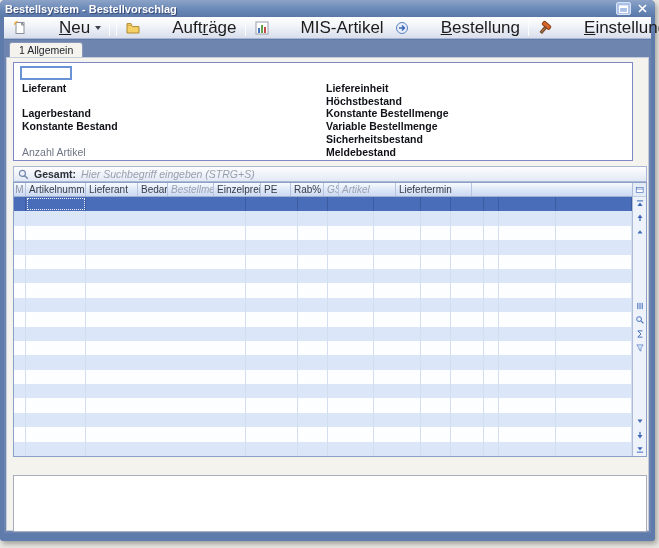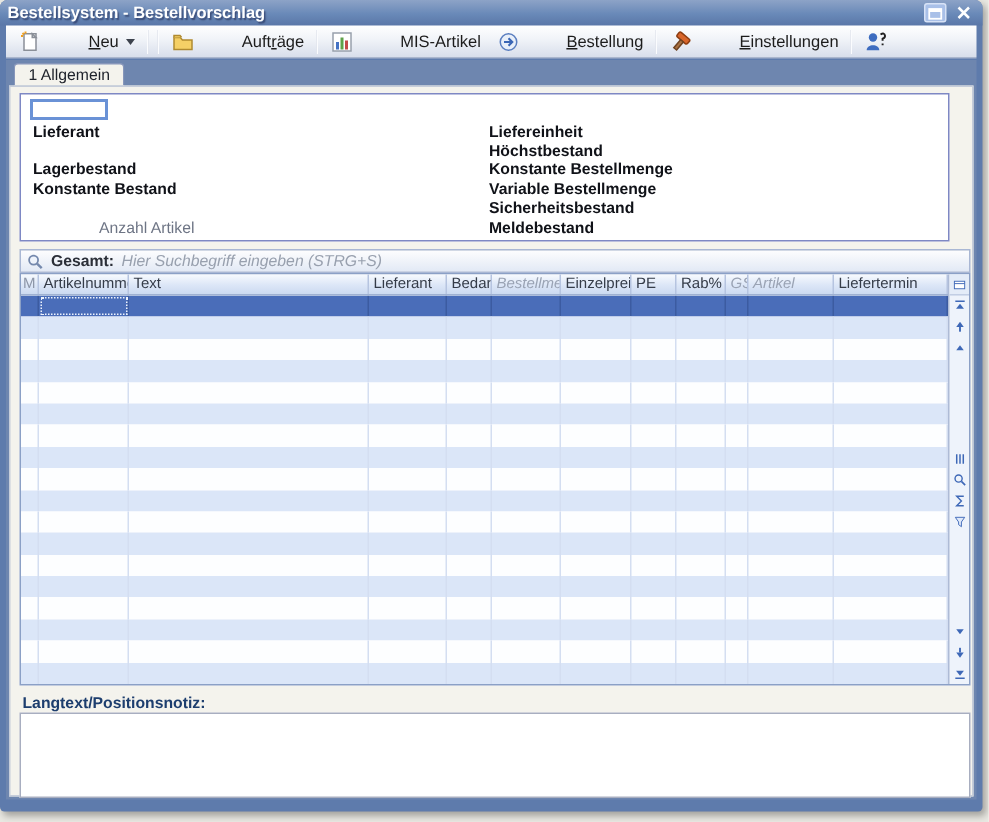--- a/index.html
+++ b/index.html
@@ -18,21 +18,21 @@
   .title-buttons { margin-left:auto; display:flex; align-items:center; gap:4px; }
   .tbtn { width:15px; height:13px; display:flex; align-items:center; justify-content:center; cursor:pointer; }
   .restore-btn { background:#a9c0e8; border:1px solid #d7e2f6; border-radius:2px; }
 
   
   .toolbar { position:absolute; left:4px; right:4px; top:17px; height:22px;
     background:linear-gradient(180deg,#ffffff,#f0f3f8 45%,#d8deeb);
     border-bottom:1px solid #aab6cd; display:flex; align-items:center; padding:0 3px; }
   .tb-btn { display:flex; align-items:center; gap:3px; padding:1px 4px; height:19px;
     border:1px solid transparent; border-radius:2px; cursor:pointer; white-space:nowrap; }
-  .tb-label { font-size:11px; color:#1c1c1c;padding-left:28px; }
+  .tb-label { font-size:17px; color:#1c1c1c;padding-left:28px; }
   .tb-label u { text-decoration:underline; }
   .caret { width:0; height:0; border-left:3px solid transparent; border-right:3px solid transparent;
     border-top:4px solid #3c424d; margin-left:2px; }
   .tb-sep { width:1px; height:16px; background:#aeb8cc; border-right:1px solid #fbfcfe; margin:0 3px; }
   .tb-icon { width:16px; height:16px; flex:none; }
 
   
   .client { position:absolute; left:4px; right:4px; top:40px; bottom:8px; background:#6e86af; }
   .tab { position:absolute; left:5px; top:2px; height:15px; padding:1px 9px 0 9px;
     background:#f4f3ed; border:1px solid #8796ba; border-bottom:none; border-radius:3px 3px 0 0;
@@ -40,21 +40,21 @@
   .tab-page { position:absolute; left:2px; right:2px; top:17px; bottom:2px;
     background:#f4f3ed; border:1px solid #c6cdda; }
 
   
   .form-box { position:absolute; left:6px; top:4px; width:620px; height:99px;
     background:#fff; border:1px solid #7e88c4; }
   .supplier-input { position:absolute; left:6px; top:3px; width:52px; height:14px;
     border:2px solid #6a92d6; background:#fff; font-size:10px; padding:0 2px;
     font-family:"Liberation Sans",sans-serif; }
   .f-label { position:absolute; font-size:10.5px; font-weight:bold; color:#101218; white-space:nowrap; }
-  .f-label.muted { font-weight:normal; color:#6e7585;margin-left:44px; }
+  .f-label.muted { font-weight:normal; color:#6e7585; }
 
   
   .search-bar { position:absolute; left:6px; top:108px; width:634px; height:16px;
     background:linear-gradient(180deg,#fdfdfe,#e2e9f5); border:1px solid #a9b7d4;
     display:flex; align-items:center; gap:5px; padding:0 4px; }
   .search-label { font-size:10.5px; font-weight:bold; color:#2b2f38; }
   .search-placeholder { font-size:10.5px; font-style:italic; color:#98a0ae; }
 
   
   .grid { position:absolute; left:6px; top:124px; width:634px; height:275px;
@@ -193,21 +193,20 @@
         </svg>
         <span class="search-label">Gesamt:</span>
         <span class="search-placeholder">Hier Suchbegriff eingeben (STRG+S)</span>
       </div>
 
       <div class="grid">
         <div class="grid-main">
           <div class="grid-header">
               <div class="gh-cell mcol" style="width: 12px;">M</div>
               <div class="gh-cell" style="width: 60px;">Artikelnummer</div>
-              <div class="gh-cell" style="width: 160px;">Text</div>
               <div class="gh-cell" style="width: 52px;">Lieferant</div>
               <div class="gh-cell" style="width: 30px;">Bedarf</div>
               <div class="gh-cell muted" style="width: 46px;">Bestellmenge</div>
               <div class="gh-cell" style="width: 47px;">Einzelpreis</div>
               <div class="gh-cell" style="width: 30px;">PE</div>
               <div class="gh-cell" style="width: 33px;">Rab%</div>
               <div class="gh-cell muted" style="width: 15px;">GS</div>
               <div class="gh-cell muted" style="width: 57px;">Artikel</div>
               <div class="gh-cell" style="width: 76px;">Liefertermin</div>
             </div>
@@ -528,18 +527,17 @@
             </div>
             <div class="strip-btn">
               <svg xmlns="http://www.w3.org/2000/svg" width="10" height="10" viewBox="0 0 16 16">
                 <path d="M8 10.5 L3.8 5 H12.2 Z" fill="#3e68b7"></path>
                 <line x1="3" y1="13" x2="13" y2="13" stroke="#3e68b7" stroke-width="1.6"></line>
               </svg>
             </div>
           </div>
       </div>
 
-      <div class="notes-label">Langtext/Positionsnotiz:</div>
       <textarea class="notes-area" style=""></textarea>
 
     </div>
   </div>
 </div>
 
 </body></html>

